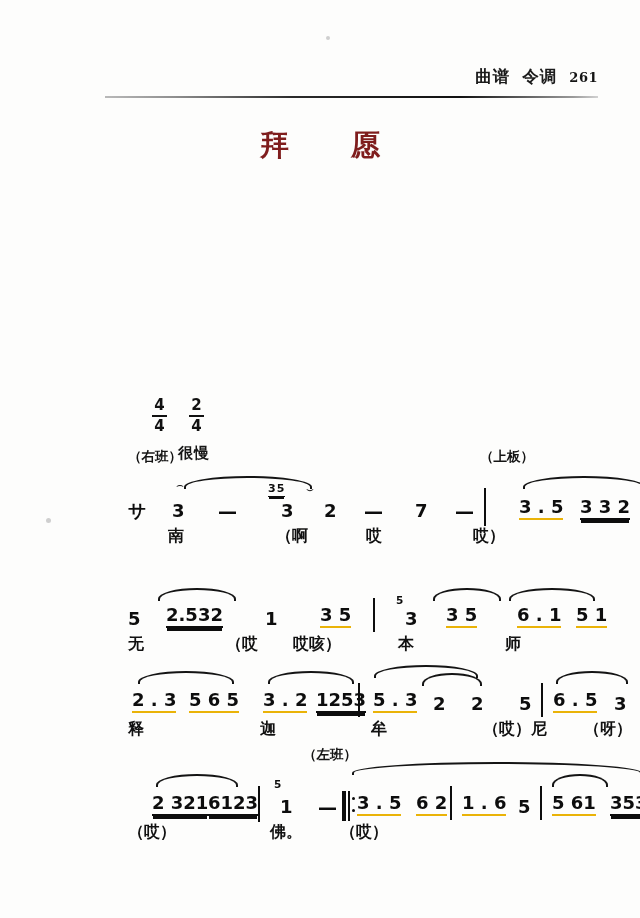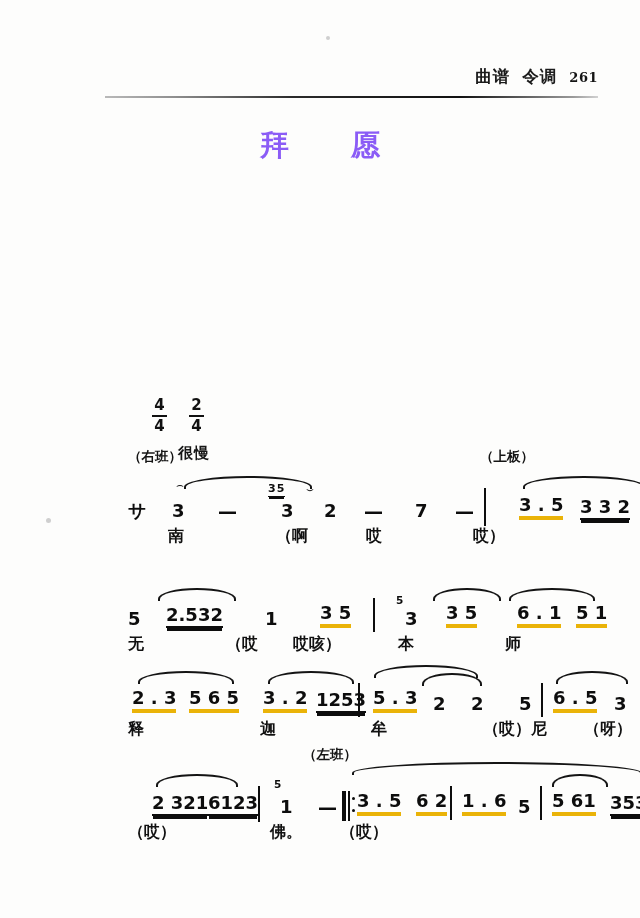--- a/index.html
+++ b/index.html
@@ -64,21 +64,21 @@
   
   .title {
     position: absolute;
     top: 126px;
     left: 0; right: 0;
     text-align: center;
     font-size: 29px;
     font-weight: 700;
     letter-spacing: 26px;
     text-indent: 26px;
-    color: #8b5cf6;
+    color: #7f1d1d;
     font-family: "DejaVu Sans", "Liberation Sans", sans-serif;
   }
 
   
   .intro {
     position: absolute;
     top: 182px;
     left: 106px;
     width: 434px;
     font-size: 16.4px;
@@ -158,21 +158,21 @@
     color: #0d0d0d;
     white-space: nowrap;
     bottom: 6px;
   }
   .note.dash {
     font-weight: 700;
     font-size: 19px;
     letter-spacing: 0;
   }
   
-  .u1 { border-bottom: 4px solid #eab308; padding-bottom: 2px; }
+  .u1 { border-bottom: 2px solid #eab308; padding-bottom: 2px; }
   .u2 { border-bottom: 2px solid #0d0d0d; padding-bottom: 2px; box-shadow: 0 4px 0 -1px #0d0d0d; }
 
   .barline {
     position: absolute;
     width: 2px;
     background: #0d0d0d;
     bottom: 1px;
     height: 30px;
   }
   .repeat-start {

